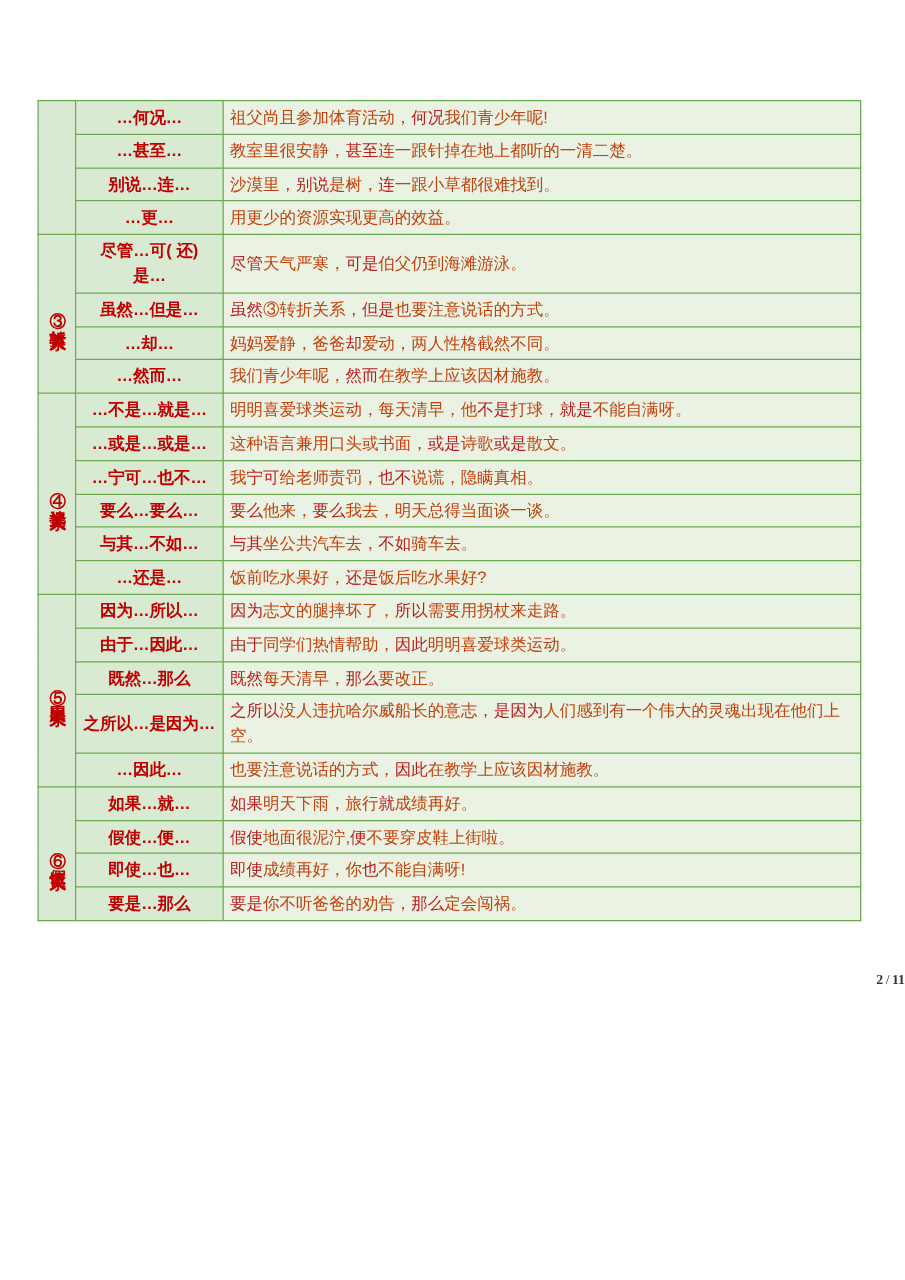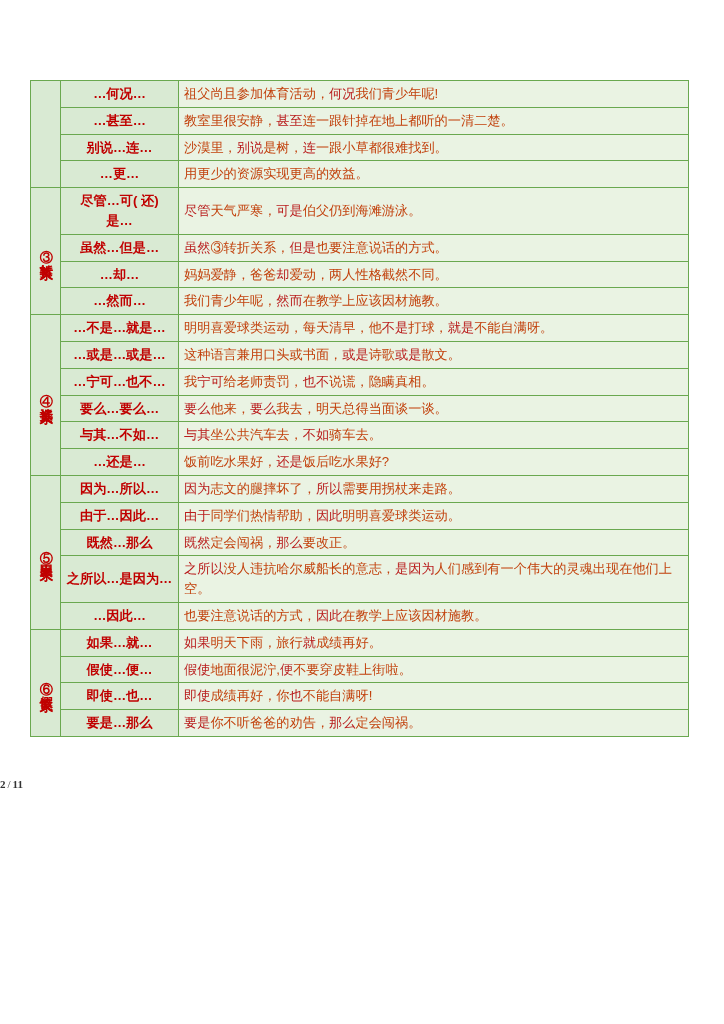--- a/index.html
+++ b/index.html
@@ -73,21 +73,21 @@
   }
   .hl {
     color: #b91c1c;
   }
   .blk { color: #c2410c; text-align: center; }
   .footer {
     position: absolute;
     left: 0;
     right: 0;
     bottom: 34px;
-    text-align: left;
+    text-align: right;
     font-size: 11px;
     color: #333;
     font-weight: bold;
     font-family: "Liberation Serif", serif;
   }
   .footer .sep { font-weight: normal; margin: 0 2px; }
 </style>
 </head>
 <body>
 
@@ -162,21 +162,21 @@
           <td class="group" rowspan="5"><span class="gtext">⑤因果关系</span></td>
           <td class="pattern">因为…所以…</td>
           <td class="example"><span class="hl">因为</span><span class="blk">志文的腿摔坏了，</span><span class="hl">所以</span><span class="blk">需要用拐杖来走路。</span></td>
         </tr>
         <tr>
           <td class="pattern">由于…因此…</td>
           <td class="example"><span class="hl">由于</span><span class="blk">同学们热情帮助，</span><span class="hl">因此</span><span class="blk">明明喜爱球类运动。</span></td>
         </tr>
         <tr>
           <td class="pattern">既然…那么</td>
-          <td class="example"><span class="hl">既然</span><span class="blk">定会闯祸，</span><span class="hl">那么</span><span class="blk">要改正。</span></td>
+          <td class="example"><span class="hl">既然</span><span class="blk">每天清早，</span><span class="hl">那么</span><span class="blk">要改正。</span></td>
         </tr>
         <tr>
           <td class="pattern">之所以…是因为…</td>
           <td class="example"><span class="hl">之所以</span><span class="blk">没人违抗哈尔威船长的意志，</span><span class="hl">是因为</span><span class="blk">人们感到有一个伟大的灵魂出现在他们上空。</span></td>
         </tr>
         <tr>
           <td class="pattern">…因此…</td>
           <td class="example"><span class="blk">也要注意说话的方式，</span><span class="hl">因此</span><span class="blk">在教学上应该因材施教。</span></td>
         </tr>
         <tr>

